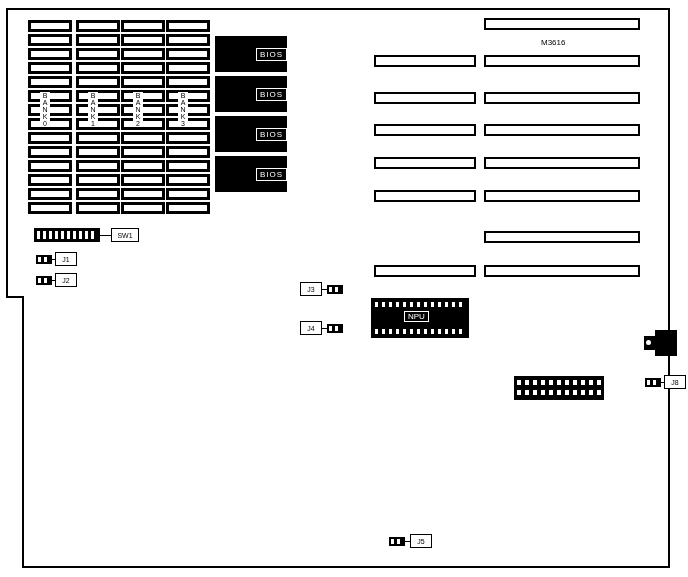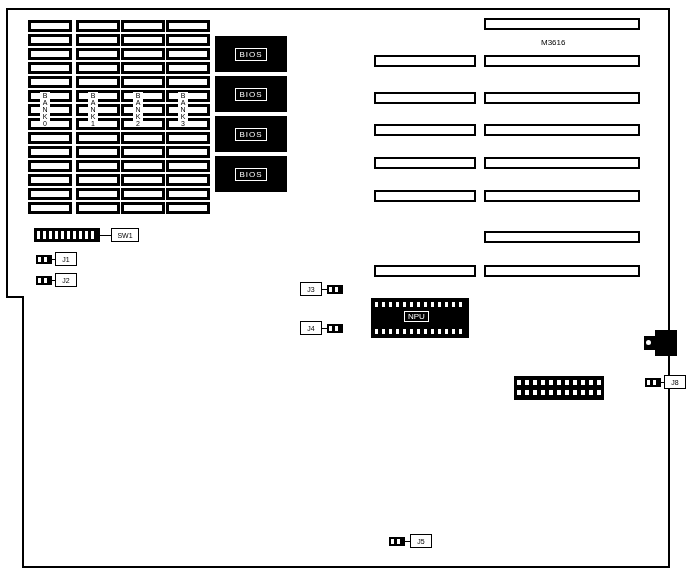--- a/index.html
+++ b/index.html
@@ -9,21 +9,21 @@
   
   .outline{position:absolute;border:2px solid #000;box-sizing:border-box;}
 
   
   .bank{position:absolute;}
   .simm{position:absolute;background:#000;}
   .simm-inner{position:absolute;background:#fff;}
   .bank-label{position:absolute;font-size:7px;line-height:7px;color:#000;text-align:center;letter-spacing:0;}
 
   
-  .chip{position:absolute;background:#000;display:flex;align-items:center;justify-content:center;}
+  .chip{position:absolute;background:#000;display:flex;align-items:center;justify-content:flex-end;}
   .chip span{background:#000;color:#fff;font-size:8px;letter-spacing:1px;border:1px solid #fff;padding:1px 3px;}
 
   
   .slot{position:absolute;background:#000;box-sizing:border-box;}
   .slot i{position:absolute;left:2px;top:2px;right:2px;bottom:2px;background:#fff;display:block;}
 
   
   .plain-label{position:absolute;font-size:8px;color:#000;white-space:nowrap;}
 
   

